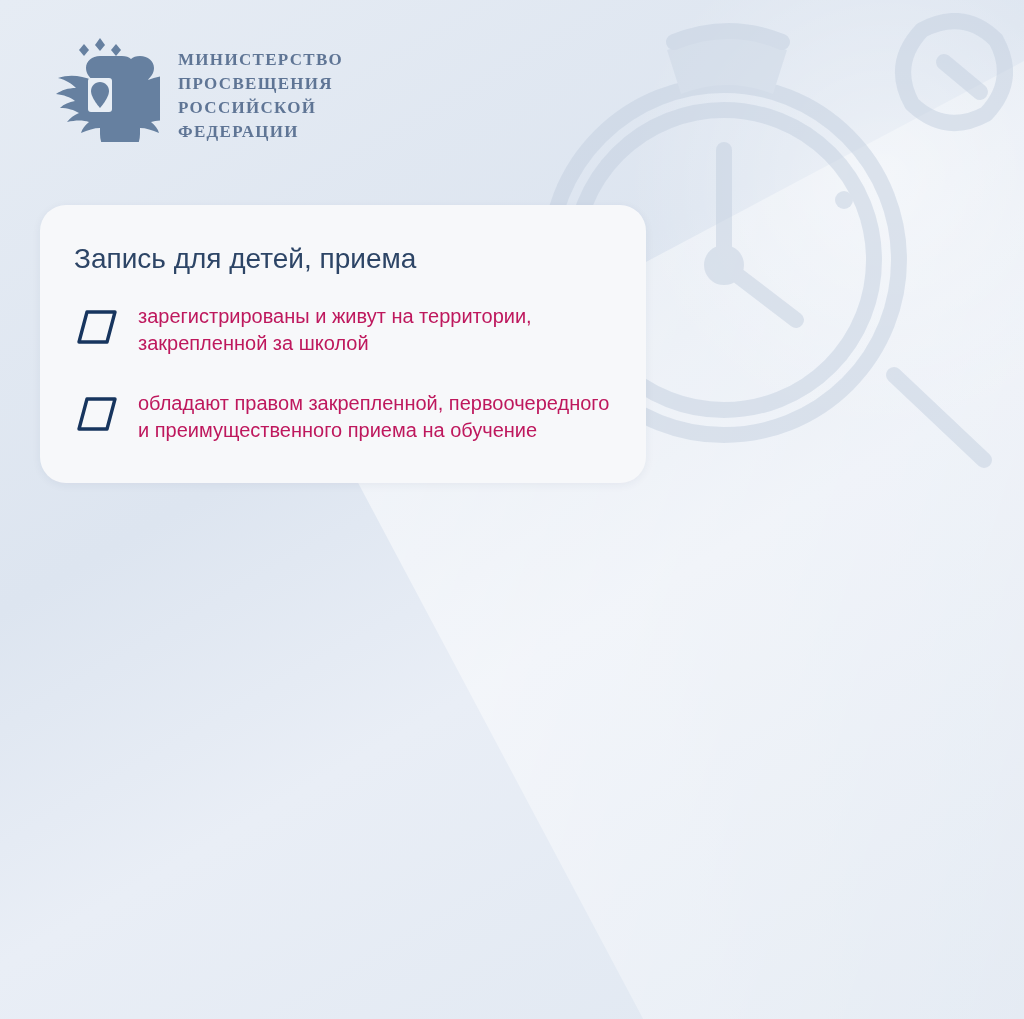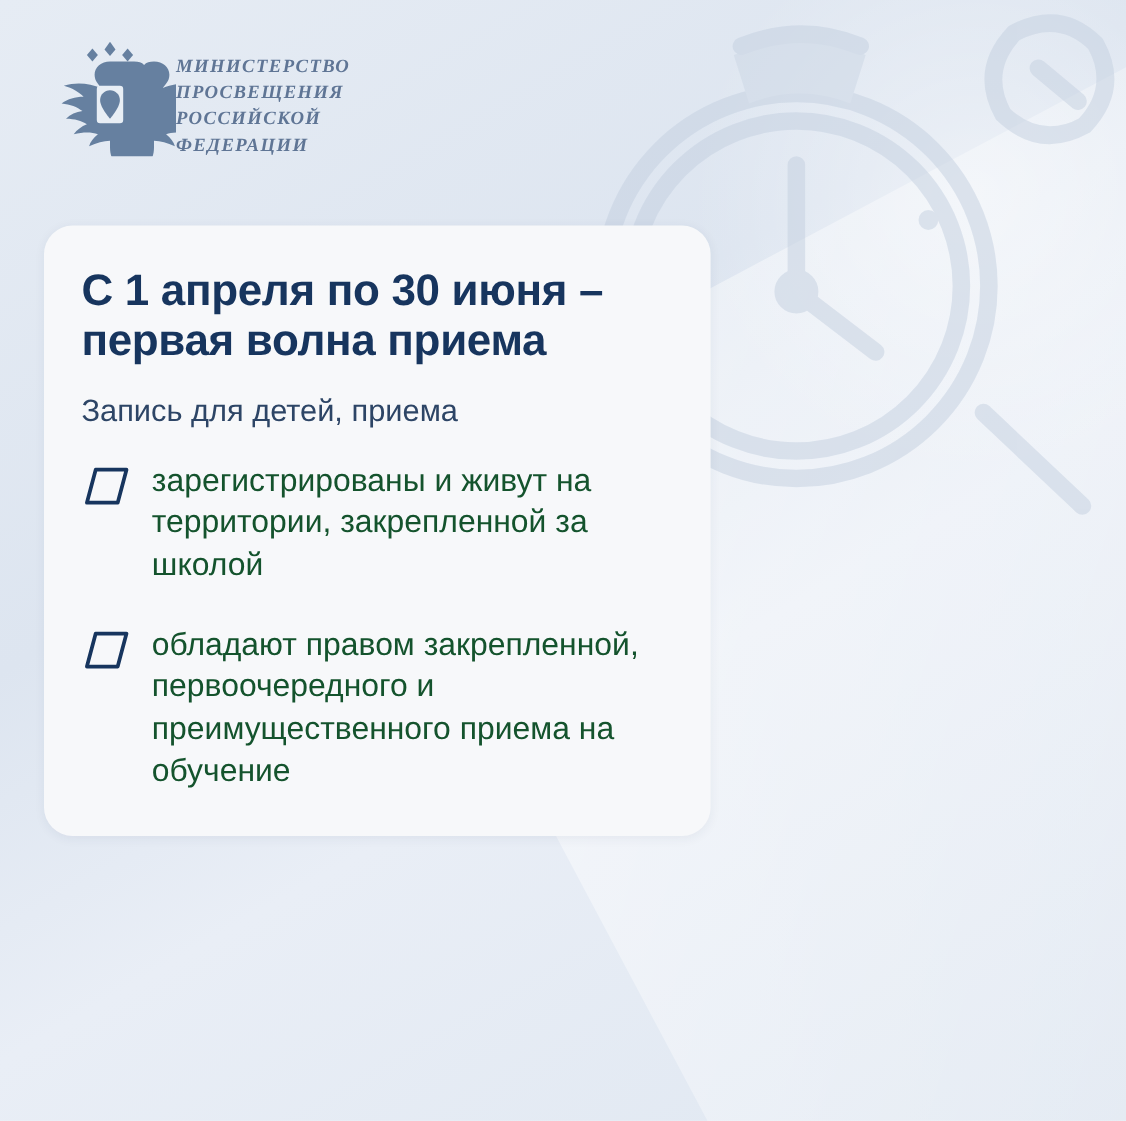--- a/index.html
+++ b/index.html
@@ -48,21 +48,21 @@
     opacity: 0.5;
     pointer-events: none;
   }
   
   .header {
     position: absolute;
     left: 40px;
     top: 30px;
     display: flex;
     align-items: flex-start;
-    font-style: italic;
+    gap: 18px;
   }
   .emblem {
     width: 120px;
     height: 112px;
   }
   .ministry-text {
     margin-top: 18px;
     color: #5f7595;
     font-size: 17px;
     line-height: 1.42;
@@ -105,22 +105,22 @@
     margin-bottom: 34px;
   }
   .bullet:last-child { margin-bottom: 0; }
   .bullet-icon {
     flex: 0 0 auto;
     width: 46px;
     height: 36px;
     margin-top: 6px;
   }
   .bullet-text {
-    color: #14532d;
-    font-size: 29px;
+    color: #be185d;
+    font-size: 20px;
     line-height: 1.32;
     font-weight: 500;
   }
   
   .sign {
     position: absolute;
     left: 500px;
     top: 560px;
     width: 500px;
     height: 440px;
@@ -169,24 +169,20 @@
     </svg>
     <div class="ministry-text">
       <div>МИНИСТЕРСТВО</div>
       <div>ПРОСВЕЩЕНИЯ</div>
       <div>РОССИЙСКОЙ</div>
       <div>ФЕДЕРАЦИИ</div>
     </div>
   </div>
 
   <div class="card">
-    <h1 class="card-title">
-      <span>С 1 апреля по 30 июня –</span><br>
-      <span>первая волна приема</span>
-    </h1>
     <p class="card-subtitle">Запись для детей, приема</p>
 
     <div class="bullet">
       <svg class="bullet-icon" viewBox="0 0 46 36" fill="none">
         <path d="M13 3 L41 3 L33 33 L5 33 Z" stroke="#17355e" stroke-width="3.4" stroke-linejoin="round" fill="none"></path>
       </svg>
       <div class="bullet-text">зарегистрированы и живут на территории, закрепленной за школой</div>
     </div>
 
     <div class="bullet">

